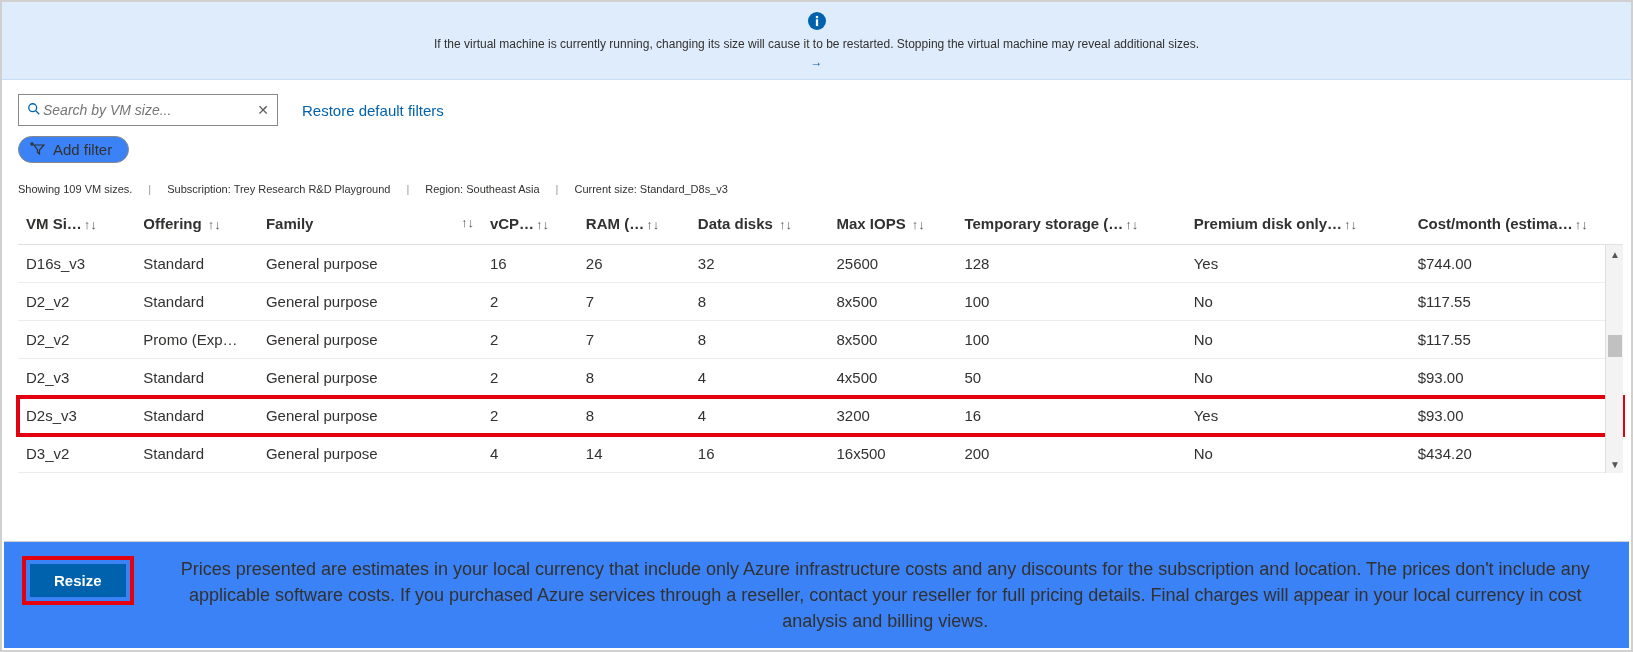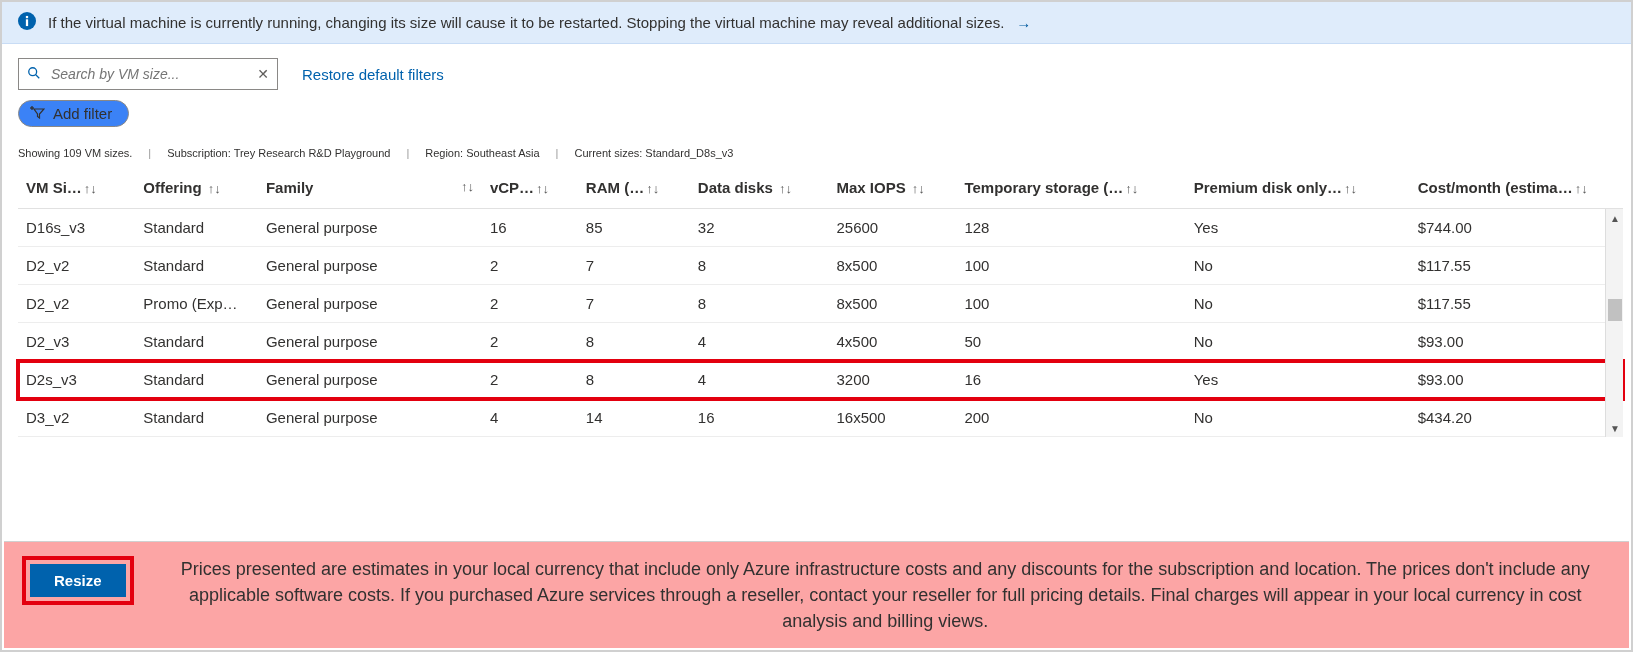--- a/index.html
+++ b/index.html
@@ -1,26 +1,26 @@
 <!DOCTYPE html>
 <html><head>
 <meta charset="utf-8">
 <style>
   * { box-sizing: border-box; }
   html, body { margin:0; padding:0; font-family: "Segoe UI", Arial, sans-serif; font-size:14px; color:#323130; background:#fff; }
   .frame { width:1633px; height:652px; border:2px solid #d0d0d0; position:relative; overflow:hidden; }
 
   
-  .info-bar { background:#dfecfb; border-bottom:1px solid #c8dcf5; display:flex; align-items:center; padding:10px 16px; gap:12px; font-size:15px; }
+  .info-bar { background:#dfecfb; border-bottom:1px solid #c8dcf5; display:flex; align-items:center; padding:10px 16px; gap:4px; font-size:12px;flex-direction:column; }
   .info-icon { width:18px; height:18px; flex:0 0 auto; }
   .arrow { color:#005a9e; }
 
   
   .toolbar { padding:14px 16px 4px 16px; display:flex; align-items:center; gap:24px; }
-  .search-box { display:flex; align-items:center; width:260px; height:32px; border:1px solid #8a8886; background:#fff; padding:0 8px; gap:8px; }
+  .search-box { display:flex; align-items:center; width:260px; height:32px; border:1px solid #8a8886; background:#fff; padding:0 8px; }
   .search-box input { flex:1; border:none; outline:none; font-size:14px; font-style:italic; color:#605e5c; background:transparent; font-family:inherit; }
   .search-box .clear { color:#605e5c; cursor:pointer; font-size:14px; }
   .link-text { color:#0062ad; font-size:15px; cursor:pointer; }
 
   
   .pill-row { padding:6px 16px; }
   .add-filter { display:inline-flex; align-items:center; gap:8px; border:1px solid #8a8886; border-radius:16px; padding:4px 16px 4px 10px; font-size:15px; cursor:pointer; background:#3b82f6; }
 
   
   .status-line { padding:14px 16px 6px 16px; font-size:11px; display:flex; align-items:center; flex-wrap:wrap; gap:0; }
@@ -38,21 +38,21 @@
   tr.highlight-row { outline:4px solid #e3000f; outline-offset:-2px;margin-left:22px; }
 
   
   .vscroll { position:absolute; right:0; top:40px; bottom:0; width:18px; background:#f3f3f3; border-left:1px solid #ddd; }
   .vscroll .arrow-btn { position:absolute; left:0; width:18px; height:18px; display:flex; align-items:center; justify-content:center; font-size:10px; color:#555; cursor:pointer; }
   .vscroll .arrow-up { top:0; }
   .vscroll .arrow-down { bottom:0; }
   .vscroll .thumb { position:absolute; left:2px; width:14px; top:90px; height:22px; background:#c1c1c1; border-radius:0; }
 
   
-  .footer { position:absolute; left:2px; right:2px; bottom:2px; border-top:1px solid #d0d0d0; padding:14px 20px 14px 18px; display:flex; gap:28px; align-items:flex-start; background:#fca5a5; }
+  .footer { position:absolute; left:2px; right:2px; bottom:2px; border-top:1px solid #d0d0d0; padding:14px 20px 14px 18px; display:flex; gap:28px; align-items:flex-start; background:#3b82f6; }
   .resize-btn { background:#0062ad; color:#fff; border:none; padding:8px 24px; font-size:15px; font-weight:600; cursor:pointer; font-family:inherit; }
   .red-box { border:4px solid #e3000f; padding:4px; display:inline-block; }
   .footer-text { font-size:18px; line-height:1.45; color:#323130; max-width:1460px;text-align:center; }
 
   
   col.c1{width:110px} col.c2{width:115px} col.c3{width:210px} col.c4{width:90px}
   col.c5{width:105px} col.c6{width:130px} col.c7{width:120px} col.c8{width:215px}
   col.c9{width:210px} col.c10{width:200px}
 
   .svg-icon { display:inline-block; vertical-align:middle; }
@@ -101,21 +101,21 @@
     </div>
   </div>
 
   <div class="status-line">
     <span>Showing 109 VM sizes.</span>
     <span class="sep">|</span>
     <span>Subscription: Trey Research R&amp;D Playground</span>
     <span class="sep">|</span>
     <span>Region: Southeast Asia</span>
     <span class="sep">|</span>
-    <span>Current sizes: Standard_D8s_v3</span>
+    <span>Current size: Standard_D8s_v3</span>
   </div>
 
   <div class="grid-wrap">
     <div class="grid-scroll">
       <table class="grid">
         <colgroup>
           <col class="c1">
             <col class="c2">
             <col class="c3">
             <col class="c4">
@@ -139,21 +139,21 @@
             <th><span>Premium disk only…</span><span class="sort">↑↓</span></th>
             <th><span>Cost/month (estima…</span><span class="sort">↑↓</span></th>
           </tr>
         </thead>
         <tbody id="grid-body">
             <tr>
               <td>D16s_v3</td>
               <td>Standard</td>
               <td>General purpose</td>
               <td>16</td>
-              <td>85</td>
+              <td>26</td>
               <td>32</td>
               <td>25600</td>
               <td>128</td>
               <td>Yes</td>
               <td>$744.00</td>
             </tr>
             <tr>
               <td>D2_v2</td>
               <td>Standard</td>
               <td>General purpose</td>

